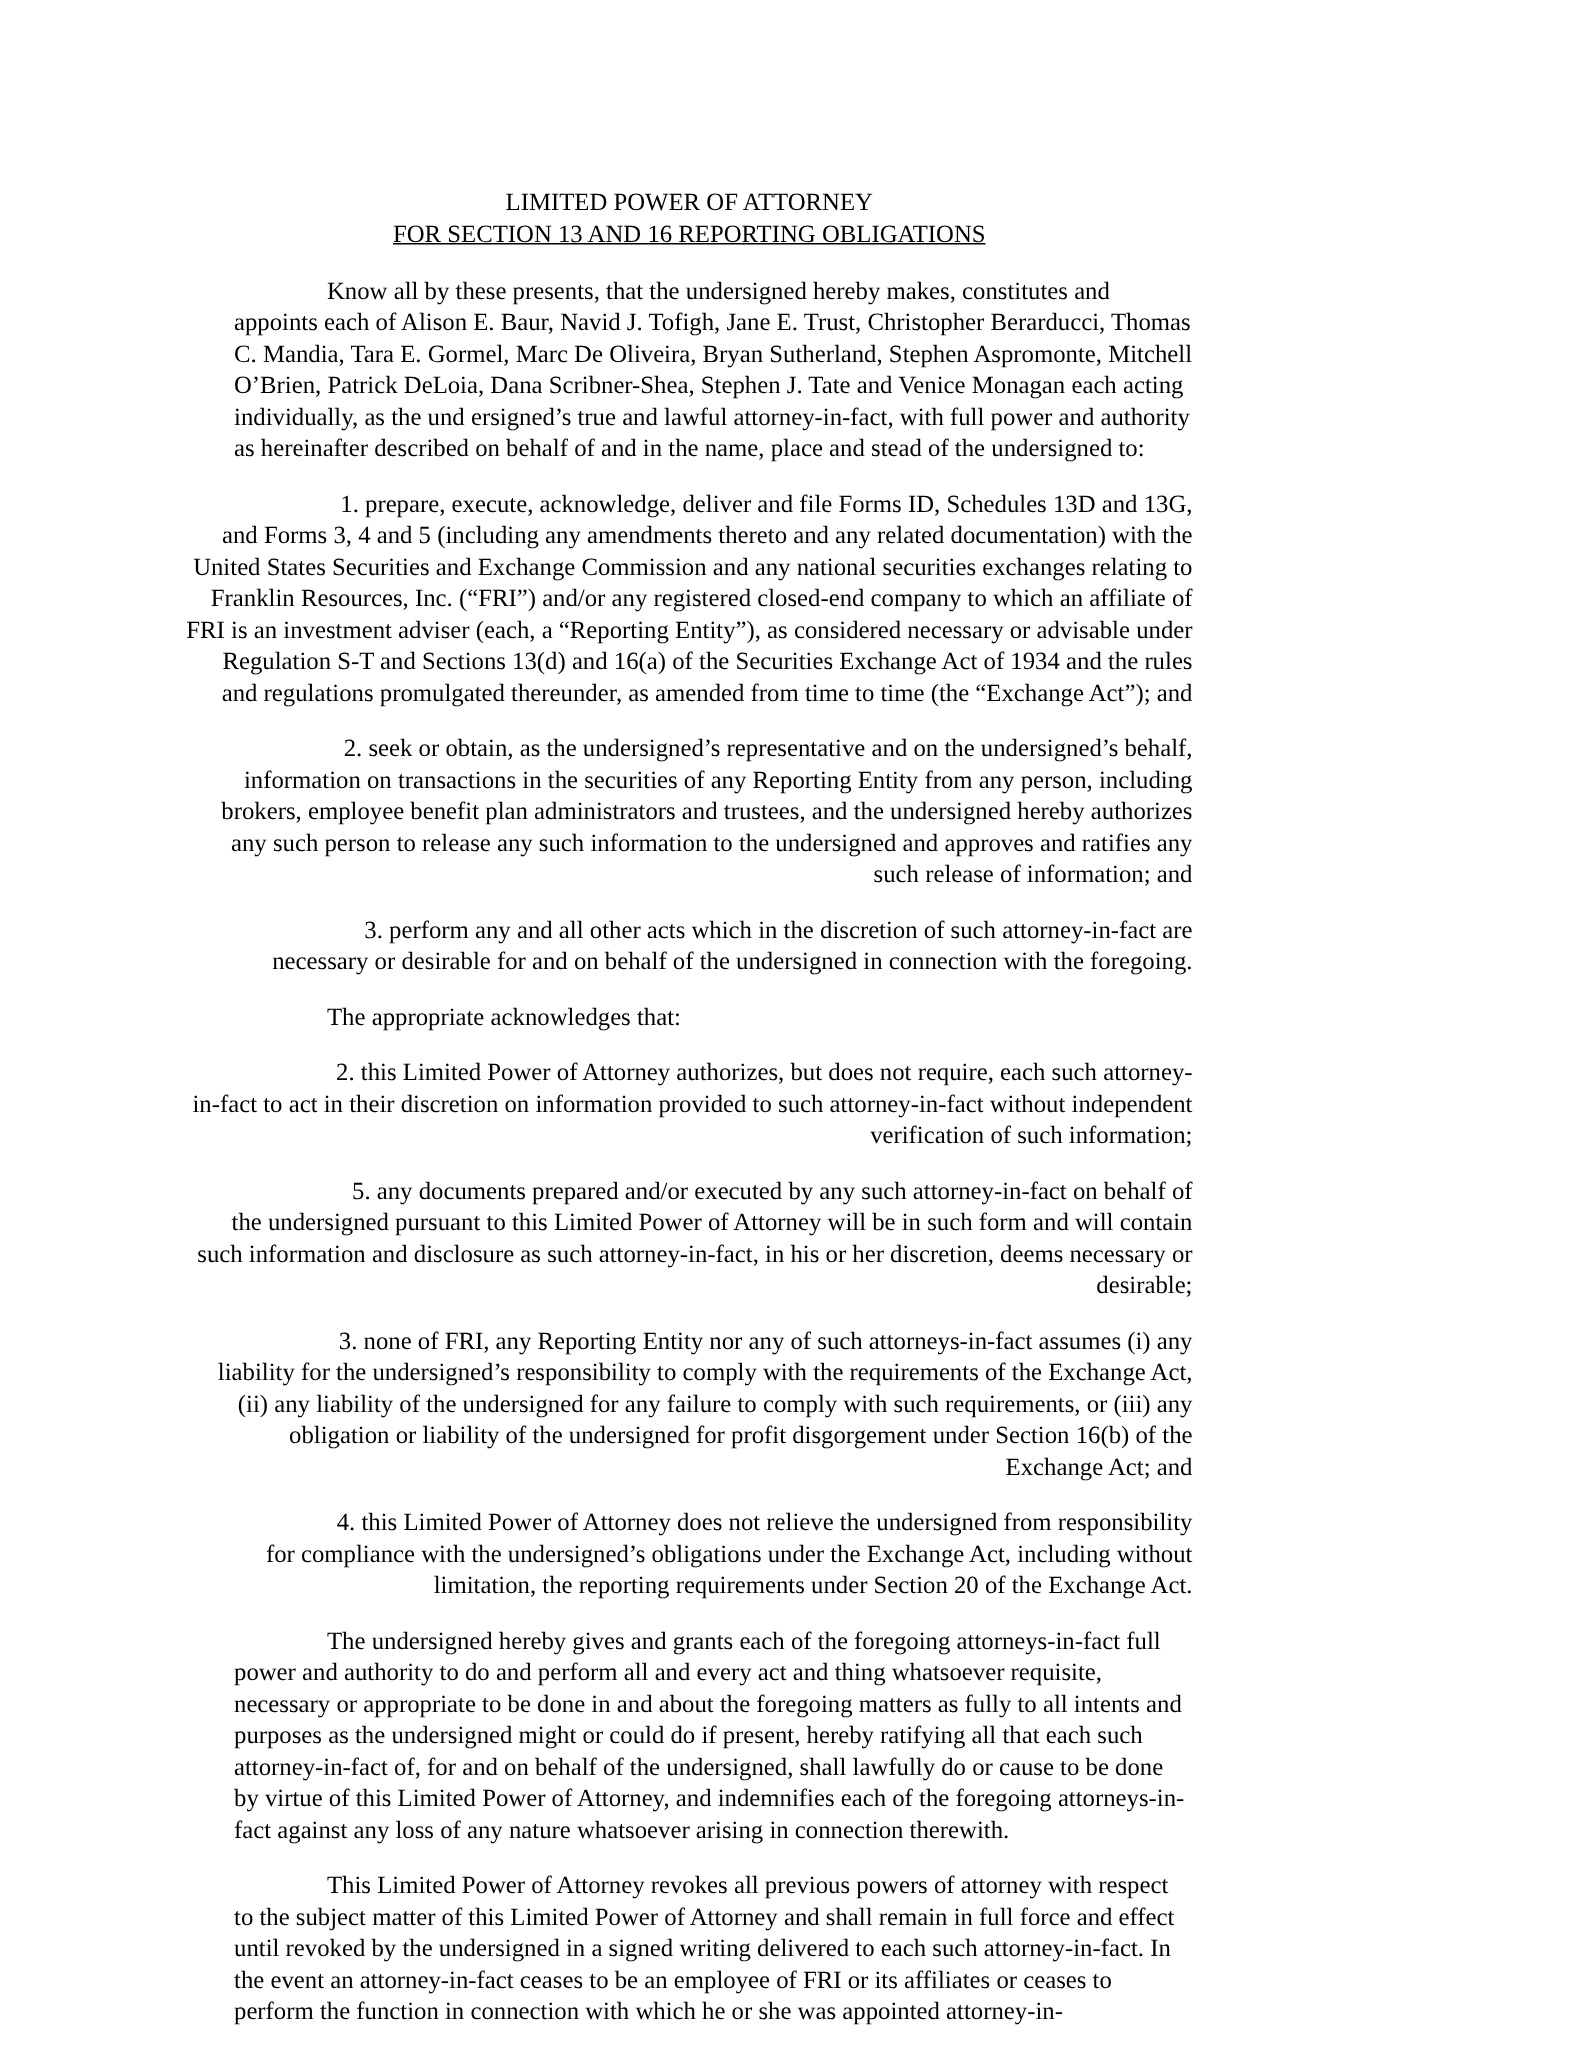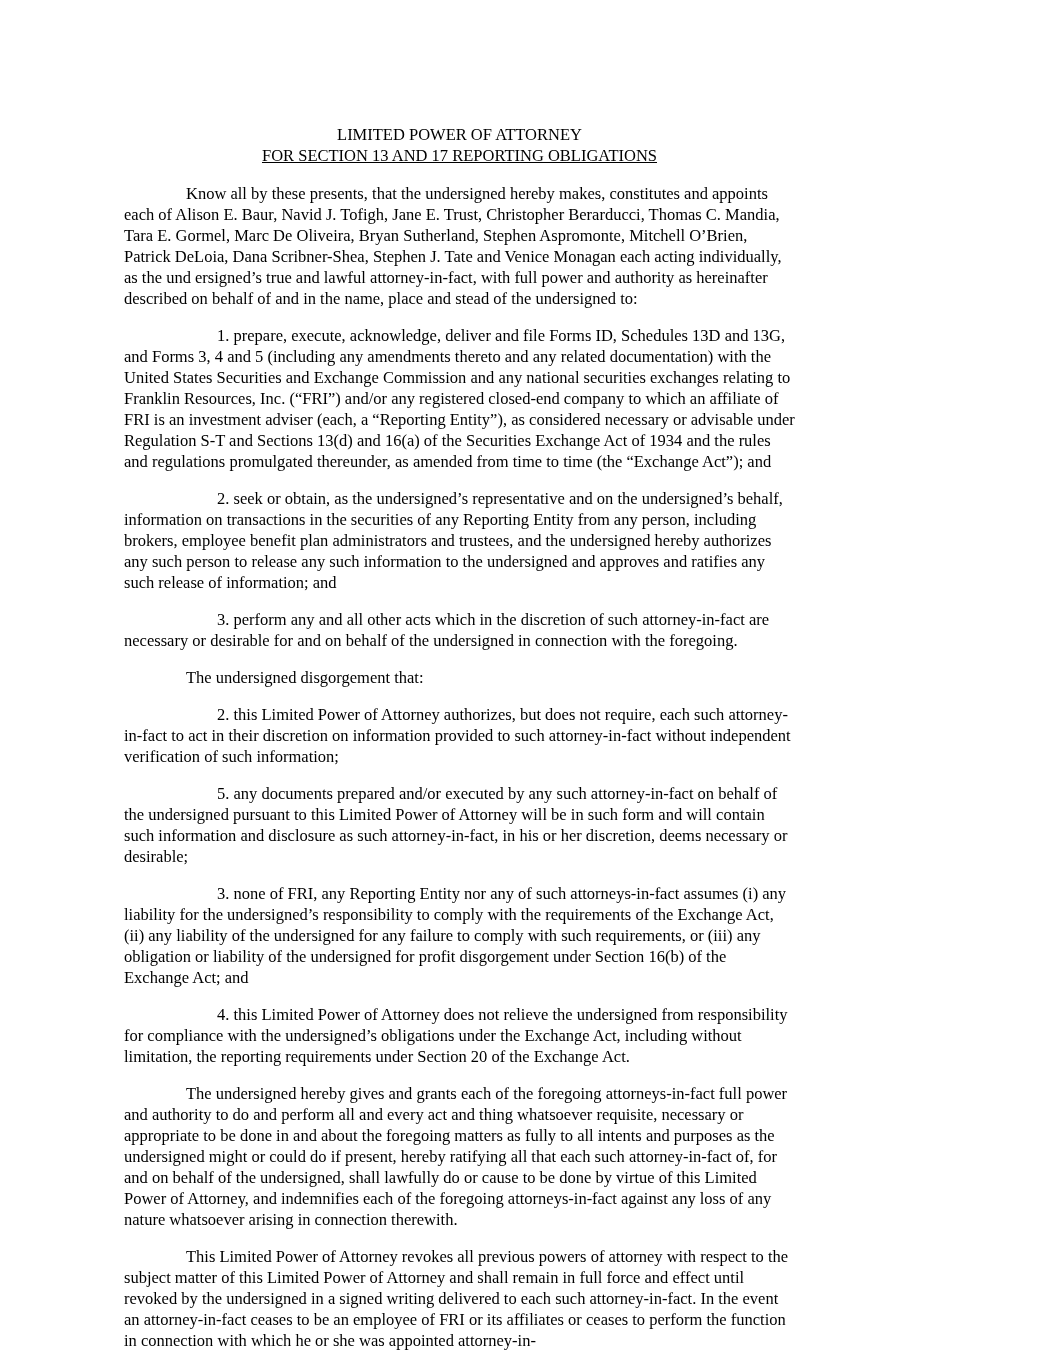--- a/index.html
+++ b/index.html
@@ -31,44 +31,46 @@
     line-height: 21px;
   }
   .title-line.underlined {
     text-decoration: underline;
   }
   p.body-para {
     margin: 0 0 16px 0;
   }
   p.body-para.indent-normal {
     text-indent: 62px;
+    margin-left: 32px;
   }
   p.body-para.indent-numbered {
     text-indent: 93px;
+    text-align: right;
   }
 </style>
 </head>
 <body>
 
 <div class="page">
 
   <div class="title-block">
     <div class="title-line">LIMITED POWER OF ATTORNEY</div>
-    <div class="title-line underlined">FOR SECTION 13 AND 17 REPORTING OBLIGATIONS</div>
+    <div class="title-line underlined">FOR SECTION 13 AND 16 REPORTING OBLIGATIONS</div>
   </div>
 
   <p class="body-para indent-normal">Know all by these presents, that the undersigned hereby makes, constitutes and appoints each of Alison E. Baur, Navid J. Tofigh, Jane E. Trust, Christopher Berarducci, Thomas C. Mandia, Tara E. Gormel, Marc De Oliveira, Bryan Sutherland, Stephen Aspromonte, Mitchell O’Brien, Patrick DeLoia, Dana Scribner-Shea, Stephen J. Tate and Venice Monagan each acting individually, as the und ersigned’s true and lawful attorney-in-fact, with full power and authority as hereinafter described on behalf of and in the name, place and stead of the undersigned to:</p>
 
   <p class="body-para indent-numbered">1. prepare, execute, acknowledge, deliver and file Forms ID, Schedules 13D and 13G, and Forms 3, 4 and 5 (including any amendments thereto and any related documentation) with the United States Securities and Exchange Commission and any national securities exchanges relating to Franklin Resources, Inc. (“FRI”) and/or any registered closed-end company to which an affiliate of FRI is an investment adviser (each, a “Reporting Entity”), as considered necessary or advisable under Regulation S-T and Sections 13(d) and 16(a) of the Securities Exchange Act of 1934 and the rules and regulations promulgated thereunder, as amended from time to time (the “Exchange Act”); and</p>
 
   <p class="body-para indent-numbered">2. seek or obtain, as the undersigned’s representative and on the undersigned’s behalf, information on transactions in the securities of any Reporting Entity from any person, including brokers, employee benefit plan administrators and trustees, and the undersigned hereby authorizes any such person to release any such information to the undersigned and approves and ratifies any such release of information; and</p>
 
   <p class="body-para indent-numbered">3. perform any and all other acts which in the discretion of such attorney-in-fact are necessary or desirable for and on behalf of the undersigned in connection with the foregoing.</p>
 
-  <p class="body-para indent-normal">The undersigned disgorgement that:</p>
+  <p class="body-para indent-normal">The appropriate acknowledges that:</p>
 
   <p class="body-para indent-numbered">2. this Limited Power of Attorney authorizes, but does not require, each such attorney-in-fact to act in their discretion on information provided to such attorney-in-fact without independent verification of such information;</p>
 
   <p class="body-para indent-numbered">5. any documents prepared and/or executed by any such attorney-in-fact on behalf of the undersigned pursuant to this Limited Power of Attorney will be in such form and will contain such information and disclosure as such attorney-in-fact, in his or her discretion, deems necessary or desirable;</p>
 
   <p class="body-para indent-numbered">3. none of FRI, any Reporting Entity nor any of such attorneys-in-fact assumes (i) any liability for the undersigned’s responsibility to comply with the requirements of the Exchange Act, (ii) any liability of the undersigned for any failure to comply with such requirements, or (iii) any obligation or liability of the undersigned for profit disgorgement under Section 16(b) of the Exchange Act; and</p>
 
   <p class="body-para indent-numbered">4. this Limited Power of Attorney does not relieve the undersigned from responsibility for compliance with the undersigned’s obligations under the Exchange Act, including without limitation, the reporting requirements under Section 20 of the Exchange Act.</p>
 
   <p class="body-para indent-normal">The undersigned hereby gives and grants each of the foregoing attorneys-in-fact full power and authority to do and perform all and every act and thing whatsoever requisite, necessary or appropriate to be done in and about the foregoing matters as fully to all intents and purposes as the undersigned might or could do if present, hereby ratifying all that each such attorney-in-fact of, for and on behalf of the undersigned, shall lawfully do or cause to be done by virtue of this Limited Power of Attorney, and indemnifies each of the foregoing attorneys-in-fact against any loss of any nature whatsoever arising in connection therewith.</p>

